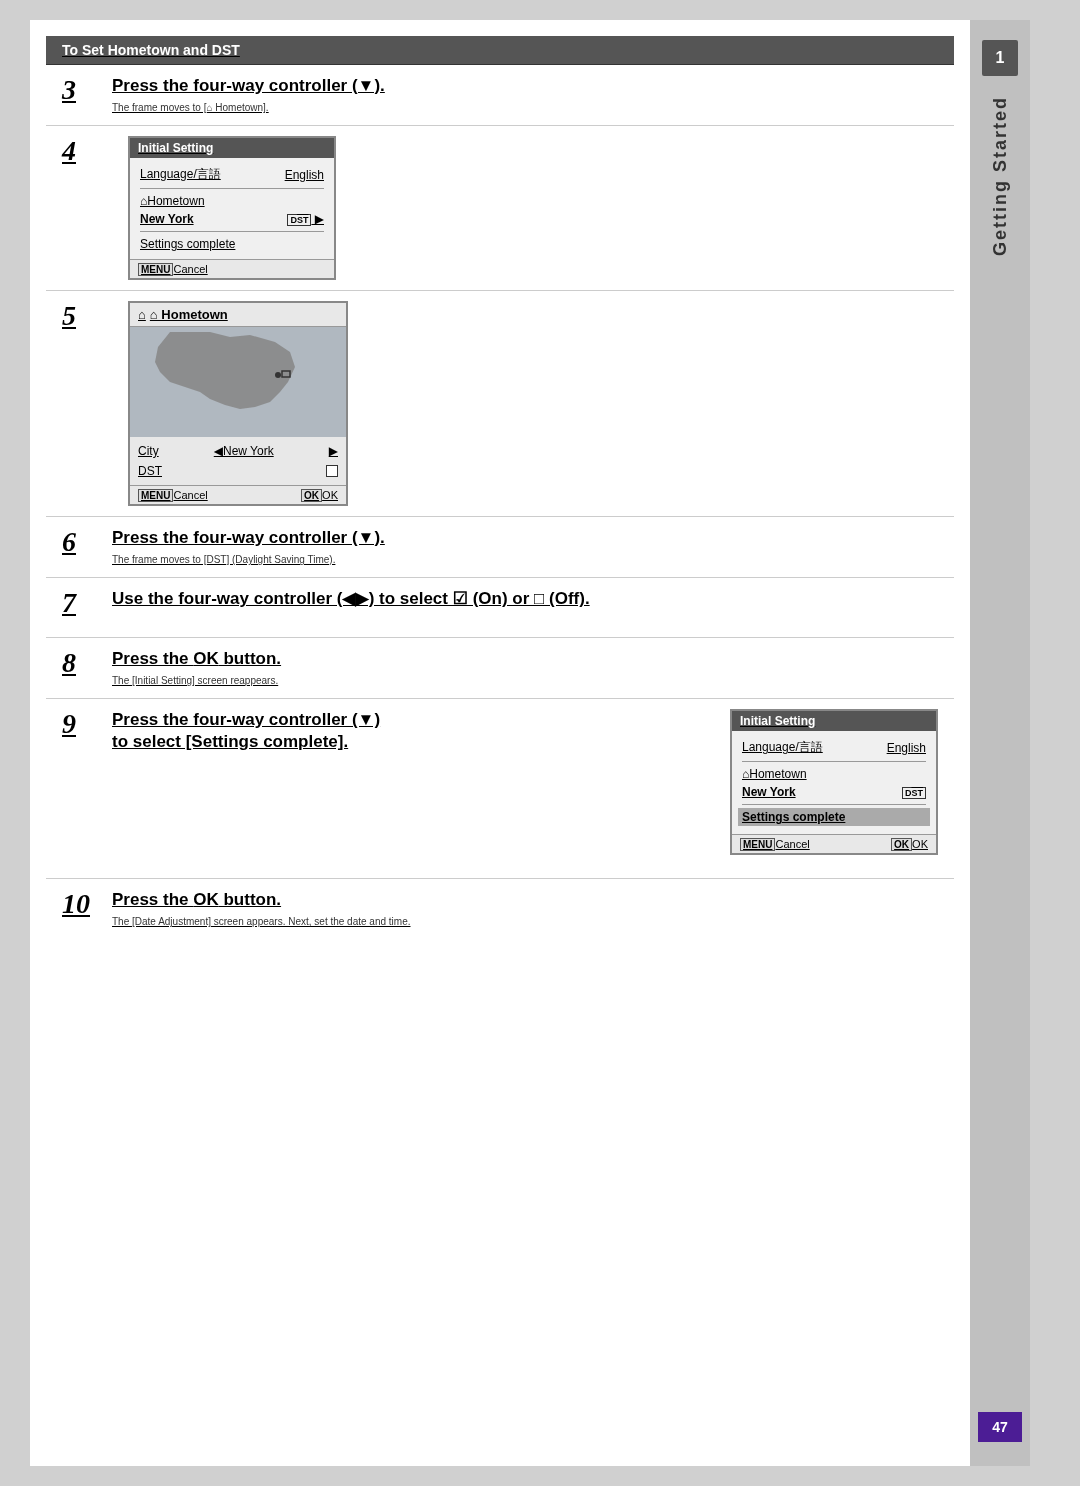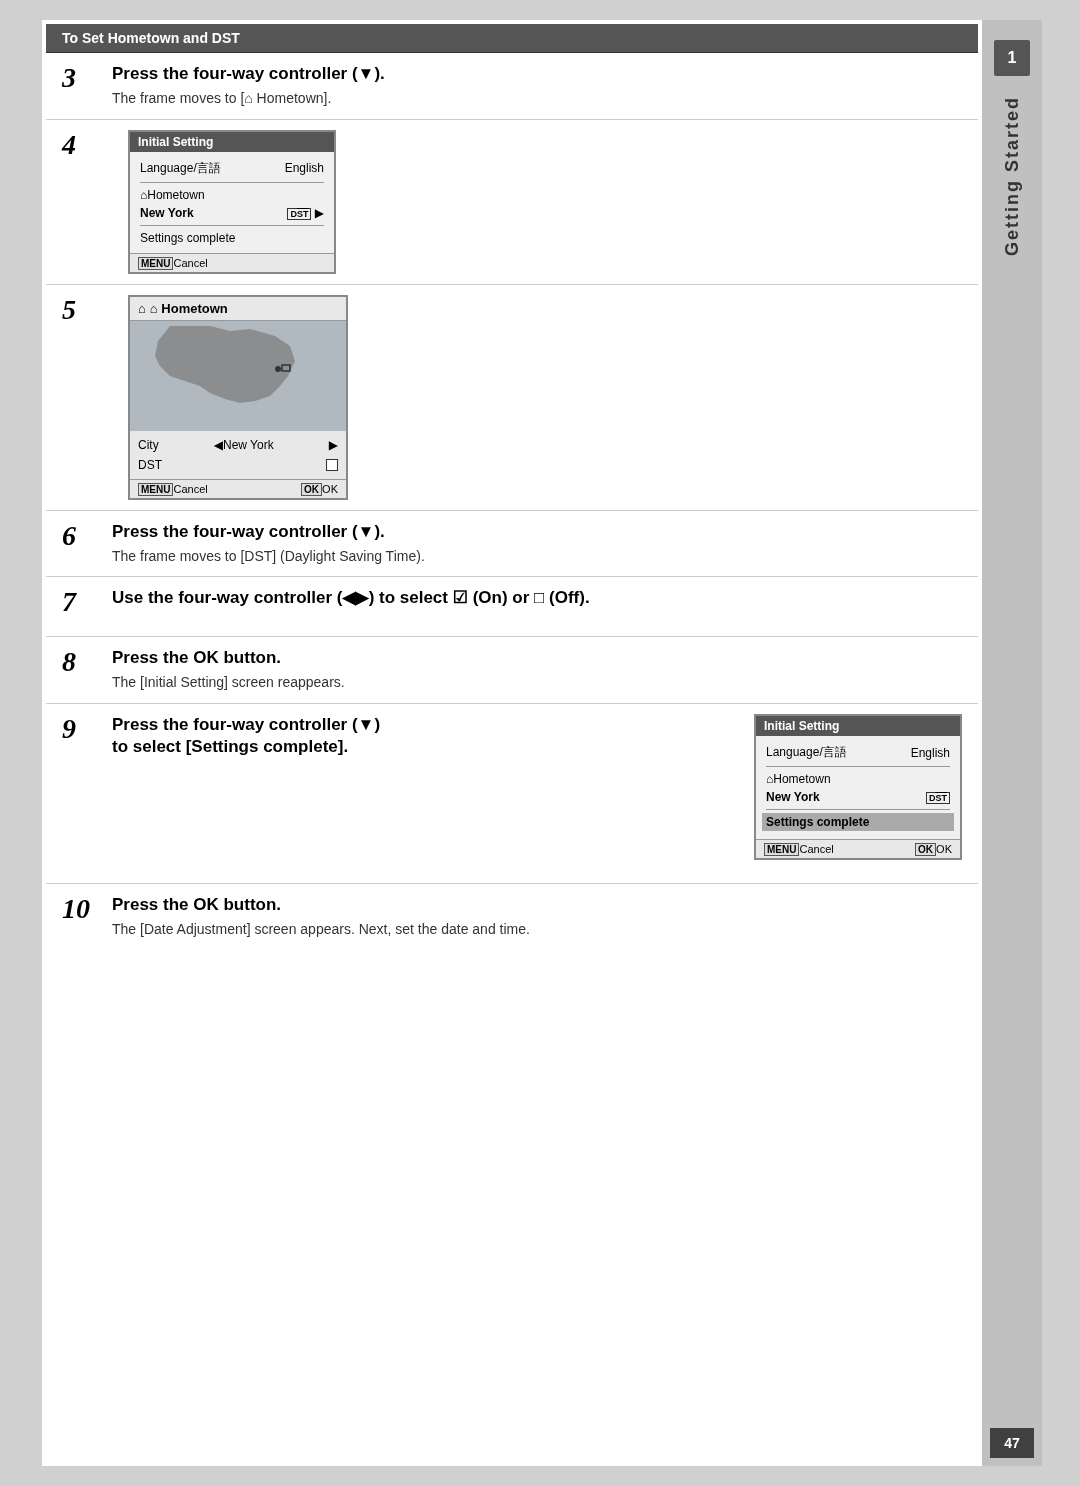--- a/index.html
+++ b/index.html
@@ -15,23 +15,24 @@
     .page-wrapper {
       display: flex;
       width: 1080px;
       min-height: 1486px;
       background: #d0d0d0;
       padding: 20px 0;
     }
     .main-content {
       background: #ffffff;
       width: 940px;
-      margin-left: 42px;
-      padding: 4px;
+      margin-left: 30px;
+      padding: 16px;
       position: relative;
+      text-decoration: underline;
     }
     .side-tab {
       width: 60px;
       background: #c0c0c0;
       display: flex;
       flex-direction: column;
       align-items: center;
       padding-top: 20px;
       gap: 10px;
       position: relative;
@@ -52,22 +53,22 @@
       writing-mode: vertical-rl;
       transform: rotate(180deg);
       font-size: 18px;
       font-weight: bold;
       color: #333;
       letter-spacing: 2px;
       margin-top: 10px;
     }
     .page-number-box {
       position: absolute;
-      bottom: 8px;
-      background: #404040;
+      bottom: 24px;
+      background: #4c1d95;
       color: white;
       width: 44px;
       height: 30px;
       display: flex;
       align-items: center;
       justify-content: center;
       font-size: 14px;
       font-weight: bold;
     }
 
@@ -108,21 +109,21 @@
       font-size: 17px;
       font-weight: bold;
       line-height: 1.3;
       margin-bottom: 4px;
     }
     .step-title .ok-bold {
       font-weight: bold;
       font-size: 17px;
     }
     .step-desc {
-      font-size: 14px;
+      font-size: 10px;
       color: #333;
       line-height: 1.4;
     }
     .step-image-area {
       margin-left: 16px;
       flex-shrink: 0;
     }
 
     
     .screen-box {

